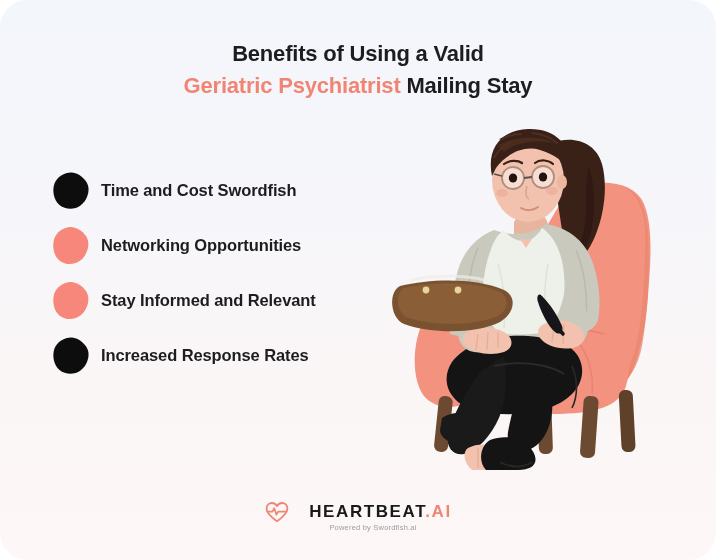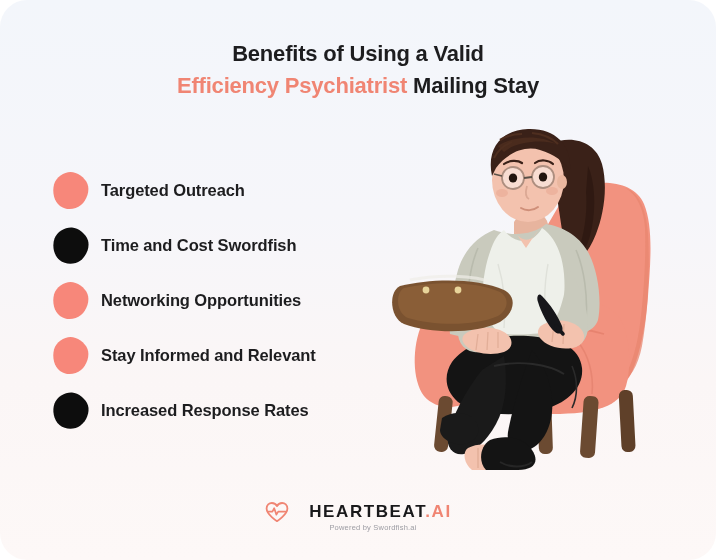--- a/index.html
+++ b/index.html
@@ -111,33 +111,25 @@
     letter-spacing: 0.2px;
   }
 </style>
 </head>
 <body>
 
 <div id="canvas">
 
   <div class="title-block">
     <div class="title-line">Benefits of Using a Valid</div>
-    <div class="title-line"><span class="title-accent">Efficiency Psychiatrist</span><span> Mailing Stay</span></div>
+    <div class="title-line"><span class="title-accent">Geriatric Psychiatrist</span><span> Mailing Stay</span></div>
   </div>
 
   <div class="list">
 
-    <div class="list-item">
-      <span class="bullet">
-        <svg viewBox="0 0 42 42" xmlns="http://www.w3.org/2000/svg">
-          <path d="M20.5 2 C27 2 35 7.5 37.5 14 C40 20.5 37 30 31 35 C25 40 16 40.5 10 36 C4 31.5 2 22 4 14.5 C6 7 14 2 20.5 2 Z" fill="#f7877a"></path>
-        </svg>
-      </span>
-      <span class="item-label">Targeted Outreach</span>
-    </div>
 
     <div class="list-item">
       <span class="bullet">
         <svg viewBox="0 0 42 42" xmlns="http://www.w3.org/2000/svg">
           <path d="M22 2.5 C28.5 3 36 9 38 15.5 C40 22 36.5 31 30.5 35.5 C24.5 40 15.5 40 9.5 35 C3.5 30 2 20.5 4.5 13.5 C7 6.5 15.5 2 22 2.5 Z" fill="#0d0d0d"></path>
         </svg>
       </span>
       <span class="item-label">Time and Cost Swordfish</span>
     </div>
 

